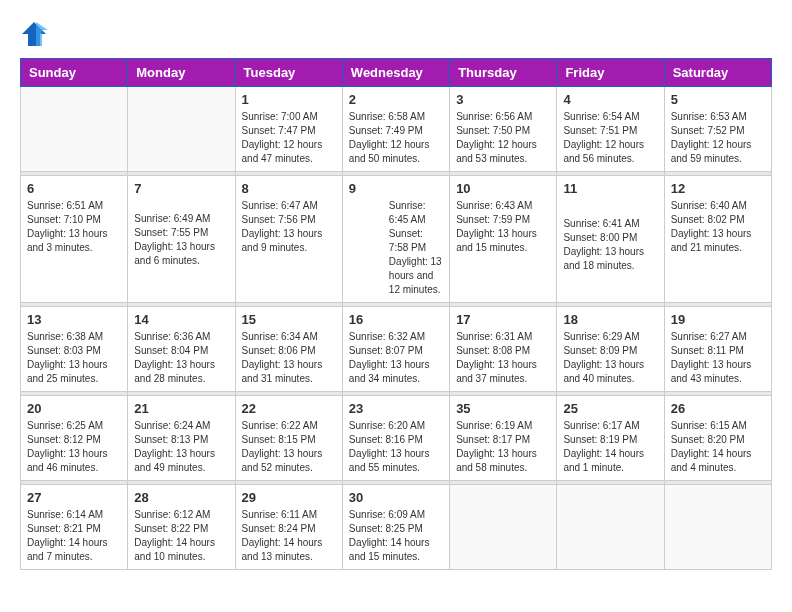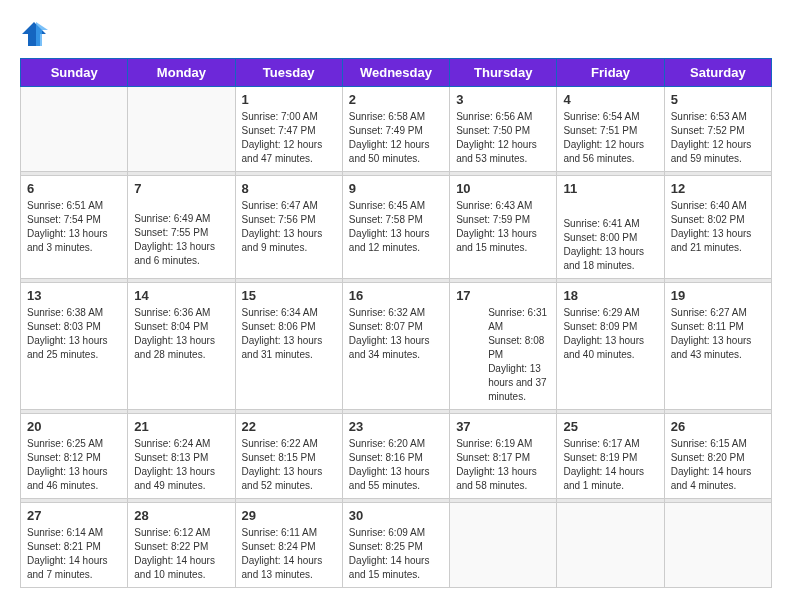--- a/index.html
+++ b/index.html
@@ -51,26 +51,26 @@
     .location-title {
       font-size: 15px;
       color: #555;
     }
     .calendar {
       width: 100%;
       border-collapse: collapse;
       border: 1px solid #ccc;
     }
     .calendar th {
-      background-color: #6d28d9;
+      background-color: #a21caf;
       color: #fff;
       font-size: 13px;
       font-weight: bold;
       padding: 6px 8px;
-      text-align: center;
+      text-align: left;
       border: 1px solid #1565c0;
     }
     .calendar td {
       border: 1px solid #ccc;
       vertical-align: top;
       padding: 5px 6px;
       width: calc(100% / 7);
       min-height: 80px;
       font-size: 11px;
       color: #333;
@@ -170,38 +170,38 @@
         <td></td>
         <td></td>
         <td></td>
         <td></td>
         <td></td>
       </tr>
       <tr>
         <td>
           <span class="day-number">6</span>
           <div class="day-info" style="white-space: pre-line;">Sunrise: 6:51 AM
-Sunset: 7:54 PM
+Sunset: 7:10 PM
 Daylight: 13 hours and 3 minutes.</div>
         </td>
         <td>
           <span class="day-number">7</span>
           <div class="day-info" style="white-space: pre-line; margin-top: 16px;">Sunrise: 6:49 AM
 Sunset: 7:55 PM
 Daylight: 13 hours and 6 minutes.</div>
         </td>
         <td>
           <span class="day-number">8</span>
           <div class="day-info" style="white-space: pre-line;">Sunrise: 6:47 AM
 Sunset: 7:56 PM
 Daylight: 13 hours and 9 minutes.</div>
         </td>
         <td>
           <span class="day-number">9</span>
-          <div class="day-info" style="white-space: pre-line;">Sunrise: 6:45 AM
+          <div class="day-info" style="white-space: pre-line; margin-left: 40px;">Sunrise: 6:45 AM
 Sunset: 7:58 PM
 Daylight: 13 hours and 12 minutes.</div>
         </td>
         <td>
           <span class="day-number">10</span>
           <div class="day-info" style="white-space: pre-line;">Sunrise: 6:43 AM
 Sunset: 7:59 PM
 Daylight: 13 hours and 15 minutes.</div>
         </td>
         <td>
@@ -246,21 +246,21 @@
 Daylight: 13 hours and 31 minutes.</div>
         </td>
         <td>
           <span class="day-number">16</span>
           <div class="day-info" style="white-space: pre-line;">Sunrise: 6:32 AM
 Sunset: 8:07 PM
 Daylight: 13 hours and 34 minutes.</div>
         </td>
         <td>
           <span class="day-number">17</span>
-          <div class="day-info" style="white-space: pre-line; margin-left: 32px;">Sunrise: 6:31 AM
+          <div class="day-info" style="white-space: pre-line;">Sunrise: 6:31 AM
 Sunset: 8:08 PM
 Daylight: 13 hours and 37 minutes.</div>
         </td>
         <td>
           <span class="day-number">18</span>
           <div class="day-info" style="white-space: pre-line;">Sunrise: 6:29 AM
 Sunset: 8:09 PM
 Daylight: 13 hours and 40 minutes.</div>
         </td>
         <td>
@@ -298,21 +298,21 @@
 Sunset: 8:15 PM
 Daylight: 13 hours and 52 minutes.</div>
         </td>
         <td>
           <span class="day-number">23</span>
           <div class="day-info" style="white-space: pre-line;">Sunrise: 6:20 AM
 Sunset: 8:16 PM
 Daylight: 13 hours and 55 minutes.</div>
         </td>
         <td>
-          <span class="day-number">37</span>
+          <span class="day-number">35</span>
           <div class="day-info" style="white-space: pre-line;">Sunrise: 6:19 AM
 Sunset: 8:17 PM
 Daylight: 13 hours and 58 minutes.</div>
         </td>
         <td>
           <span class="day-number">25</span>
           <div class="day-info" style="white-space: pre-line;">Sunrise: 6:17 AM
 Sunset: 8:19 PM
 Daylight: 14 hours and 1 minute.</div>
         </td>

